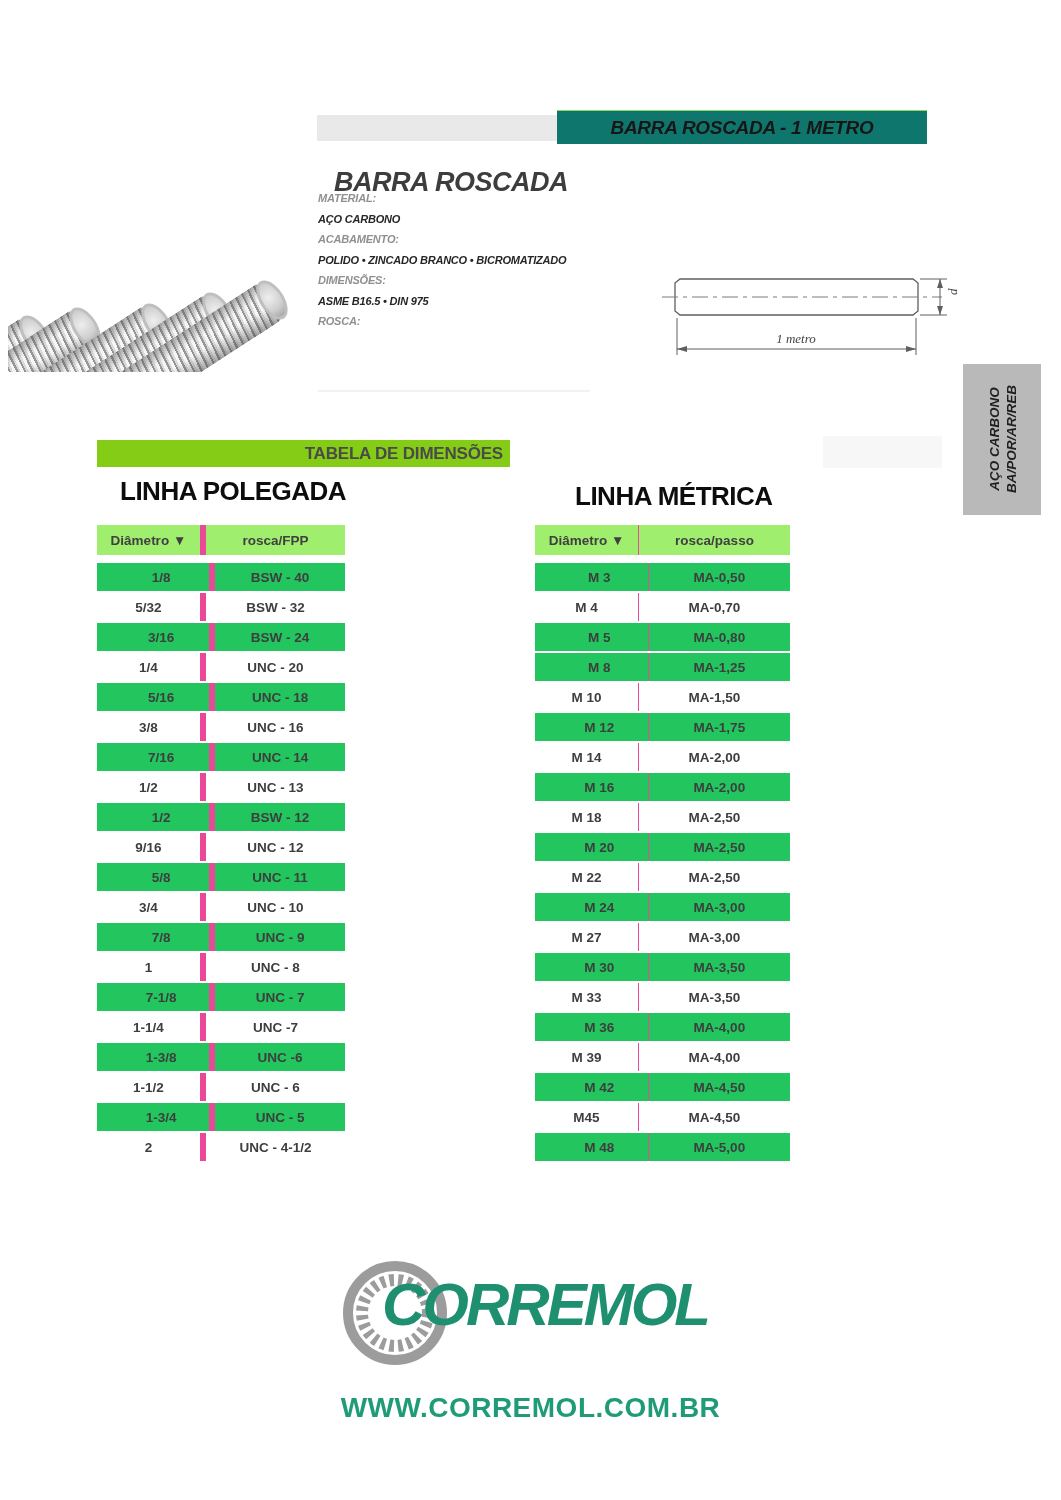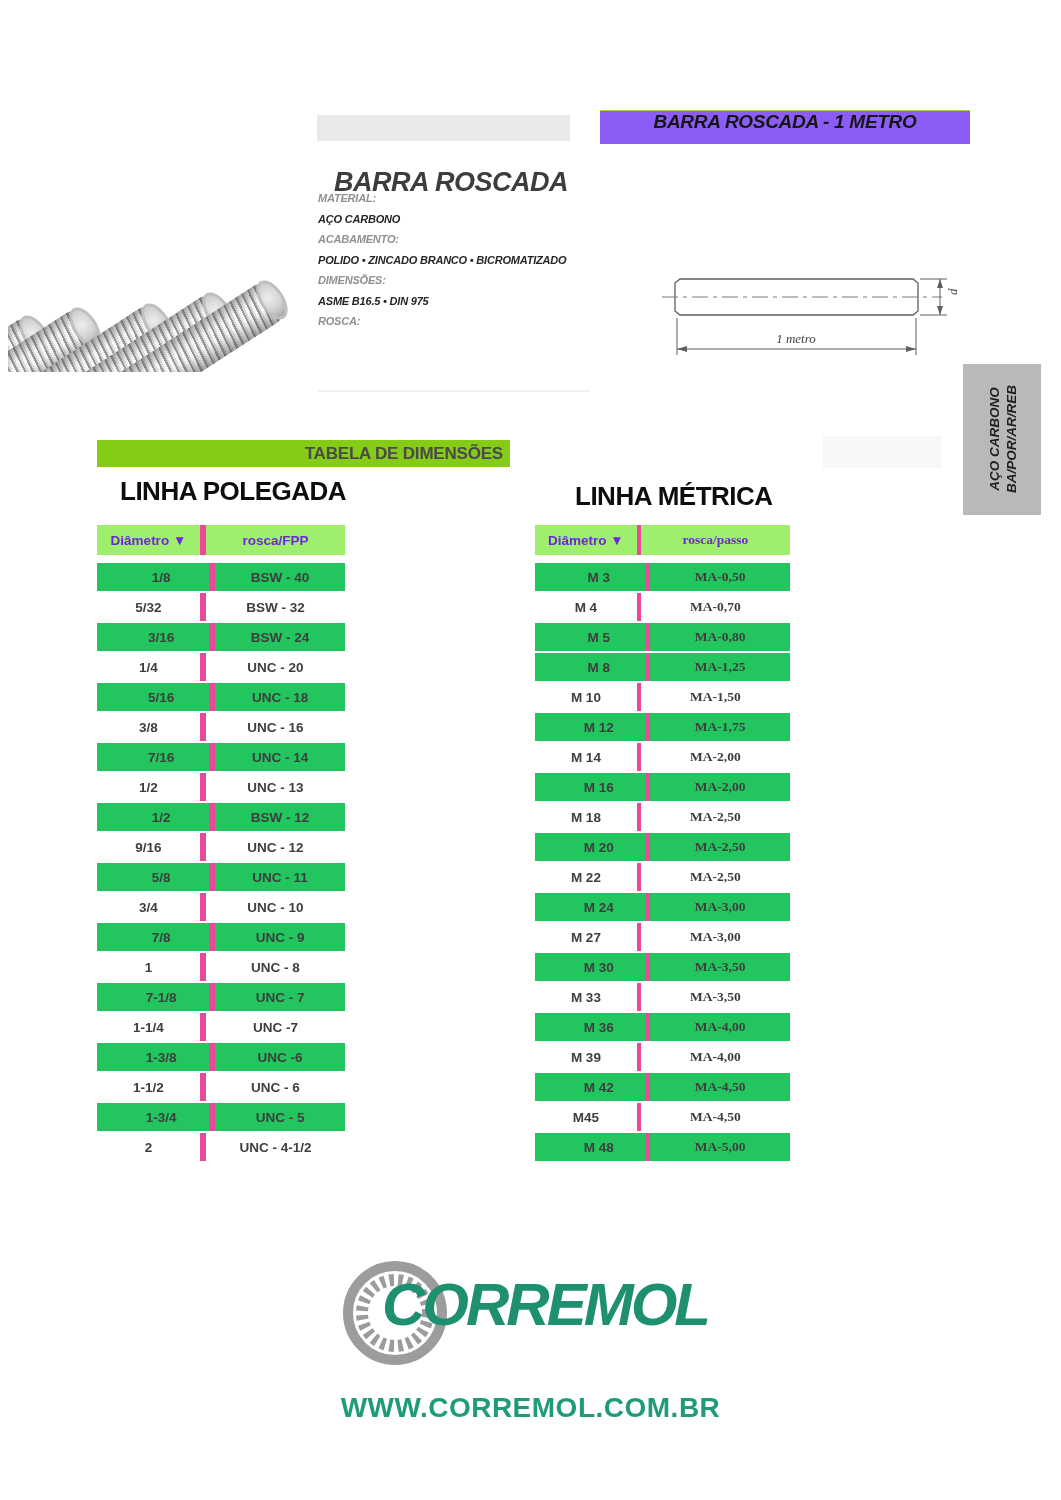--- a/index.html
+++ b/index.html
@@ -12,22 +12,22 @@
        border-radius:0 8px 8px 0;
        background:
          linear-gradient(to bottom, rgba(95,95,95,.5) 0%, rgba(255,255,255,.1) 32%, rgba(255,255,255,.1) 58%, rgba(85,85,85,.5) 100%),
          repeating-linear-gradient(97deg,#8a8a8a 0 2px,#d6d6d6 2px 4px,#f5f5f5 4px 7px);}
   .cap{position:absolute;width:24px;height:44px;border-radius:50%;transform:rotate(-33deg);
        background:radial-gradient(circle at 40% 40%,#eeeeee 0%,#cfcfcf 55%,#9d9d9d 100%);
        border:3px solid #bfbfbf;box-sizing:border-box;}
 
   
   .band-gray{position:absolute;left:317px;top:115px;width:253px;height:26px;background:#e9e9e9;}
-  .band-green{position:absolute;left:600px;top:110px;width:370px;height:33px;background:#8b5cf6;
-      display:flex;justify-content:center;border-top:1px solid #8cd95d;}
+  .band-green{position:absolute;left:557px;top:110px;width:370px;height:33px;background:#0f766e;
+      display:flex;align-items:center;justify-content:center;border-top:1px solid #8cd95d;}
   .band-green span{font-size:19px;font-weight:bold;font-style:italic;color:#161616;letter-spacing:-0.3px;}
 
   
   .prod-title{position:absolute;left:318px;top:167px;font-size:27px;font-weight:bold;font-style:italic;
       color:#3d3d3d;letter-spacing:-0.5px;margin-left:16px;}
   .specs{position:absolute;left:318px;top:188px;line-height:20.5px;font-size:11px;font-weight:bold;letter-spacing:-0.2px;font-style:italic;}
   .spec-label{color:#909090;}
   .spec-value{color:#262626;}
   .faint-rule{position:absolute;left:318px;top:390px;width:272px;height:2px;background:#f2f2f2;}
 
@@ -47,26 +47,26 @@
   .deco-gray{position:absolute;left:823px;top:436px;width:119px;height:32px;background:#f7f7f7;}
 
   .tbl-heading{position:absolute;font-size:26px;font-weight:bold;color:#0d0d0d;letter-spacing:-0.5px;}
   .h-inch{left:120px;top:476px;}
   .h-metric{left:575px;top:481px;}
 
   .dtable{position:absolute;top:525px;}
   .table-inch{left:97px;width:248px;}
   .table-metric{left:535px;width:255px;}
   .thead{display:flex;height:30px;background:#a0ee6e;margin-bottom:8px;}
-  .thcell{display:flex;align-items:center;justify-content:center;font-size:13.5px;font-weight:bold;color:#6d28d9;}
+  .thcell{display:flex;align-items:center;justify-content:center;font-size:13.5px;font-weight:bold;color:#404040;}
   .trow{display:flex;height:30px;border-bottom:2px solid #ffffff;box-sizing:border-box;}
   .trow.shade{background:#22c55e;padding-left:16px;}
   .tcell{display:flex;align-items:center;justify-content:center;font-size:13.5px;font-weight:bold;color:#3e3e3e;}
   .table-inch .c0{width:105px;} .table-inch .c1{width:142px;border-left:6px solid #ec4899;}
-  .table-metric .c0{width:103px;} .table-metric .c1{width:151px;border-left:4px solid #ec4899;font-family:Liberation Serif, serif;}
+  .table-metric .c0{width:103px;} .table-metric .c1{width:151px;border-left:1px solid #ec4899;}
 
   
   .logo-gear{position:absolute;left:338px;top:1258px;}
   .logo-text{position:absolute;left:382px;top:1270px;font-size:60px;font-weight:bold;font-style:italic;
       color:#1e9070;letter-spacing:-3px;}
   .site-url{position:absolute;left:0;right:0;top:1392px;text-align:center;
       font-size:28px;font-weight:bold;color:#1f9c77;letter-spacing:0.5px;}
 </style>
 </head>
 <body>

